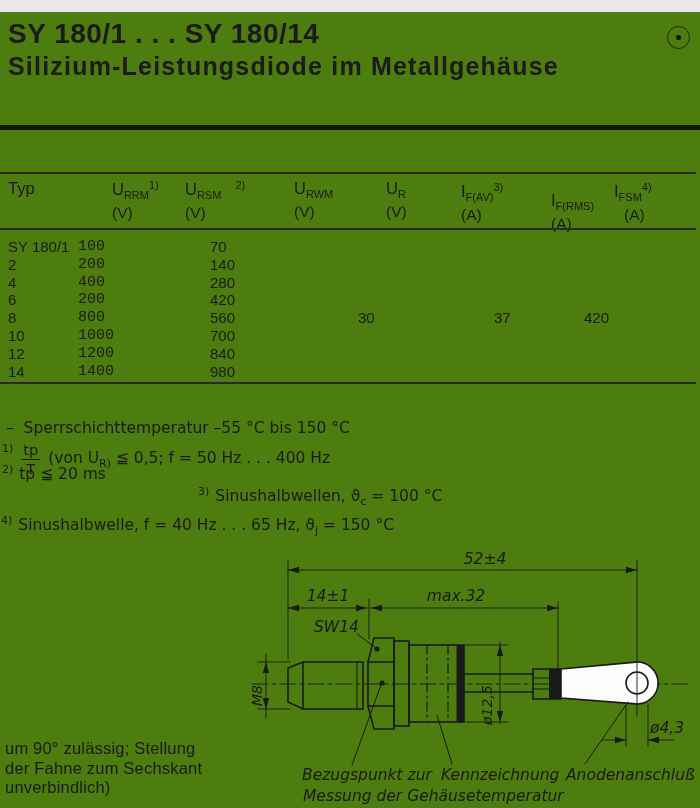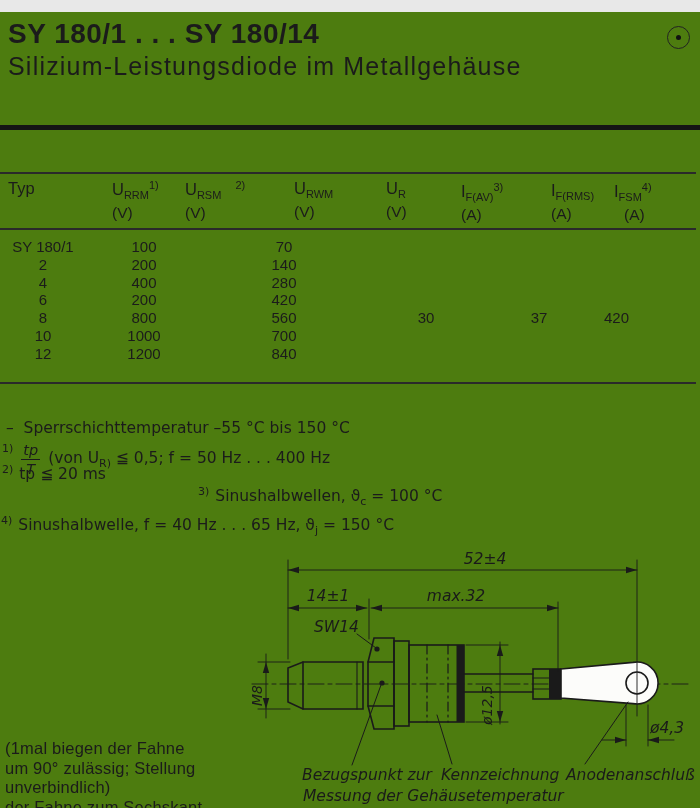--- a/index.html
+++ b/index.html
@@ -5,43 +5,43 @@
   html,body{margin:0;padding:0;}
   body{background:#e8e8e8;}
   .page{
     position:relative;width:700px;height:808px;margin:12px auto;
     background:#4d7c0f;color:#1b1b1b;overflow:hidden;
     font-family:"Liberation Sans",sans-serif;
   }
   .abs{position:absolute;}
   
   .title{left:8px;top:6px;font-size:28px;font-weight:bold;letter-spacing:.5px;white-space:nowrap;}
-  .subtitle{left:8px;top:40px;font-size:25px;font-weight:400;letter-spacing:1.2px;line-height:29px;white-space:nowrap;}
+  .subtitle{left:8px;top:40px;font-size:25px;font-weight:700;letter-spacing:1.2px;line-height:29px;white-space:nowrap;}
   .corner-icon{left:667px;top:14px;width:21px;height:21px;border:1.6px solid #222;border-radius:50%;}
   .corner-icon .dot{position:absolute;left:8px;top:8px;width:5px;height:5px;border-radius:50%;background:#111;}
   .rule-thick{left:0;top:113px;width:700px;height:5px;background:#151515;}
   
   .t-rule{left:0;width:696px;height:2px;background:#2a2a2a;}
   
   .th{position:absolute;font-size:16.5px;white-space:nowrap;}
   .th sub{font-size:11px;vertical-align:-4px;}
   .th sup{font-size:11px;vertical-align:6px;}
   .sup-gap{margin-left:14px;}
   .th-unit{margin-top:3px;font-size:15.5px;}
   .unit-indent{padding-left:10px;}
   
   .rows{left:8px;top:226px;width:660px;font-size:15px;}
   .trow{display:flex;height:17.8px;line-height:17.8px;}
-  .trow span{display:block;text-align:center;white-space:nowrap;}
-  .c1{width:70px;} .c2{width:132px;} .c3{width:148px;} .c4{width:136px;} .c5{width:90px;} .c6{width:65px;}
+  .trow span{display:block;text-align:left;white-space:nowrap;}
+  .c1{width:70px;} .c2{width:132px;font-family:Liberation Mono, monospace;} .c3{width:148px;} .c4{width:136px;} .c5{width:90px;} .c6{width:65px;}
   
   .notes{font-family:"DejaVu Sans","Liberation Sans",sans-serif;font-size:15.5px;white-space:nowrap;}
   .notes sup{font-size:11px;vertical-align:6px;margin-right:6px;}
   .notes sub{font-size:11px;vertical-align:-4px;}
-  .frac{display:inline-block;text-align:center;font-size:14.5px;vertical-align:-11px;margin:0 8px 0 2px;font-style:italic;}
+  .frac{display:inline-block;text-align:center;font-size:14.5px;vertical-align:-11px;margin:0 8px 0 2px;}
   .frac .num{display:block;border-bottom:1.6px solid #1b1b1b;padding:0 2px 1px;}
   .frac .den{display:block;padding-top:1px;}
   .note1{display:flex;align-items:center;}
   .note1 sup{align-self:flex-start;}
   
   .footnote{left:5px;top:727px;font-size:16.5px;line-height:19.5px;letter-spacing:.2px;white-space:nowrap;}
   
   .drawing{position:absolute;left:240px;top:533px;}
   .dtext{font-family:"DejaVu Sans",sans-serif;font-style:italic;font-size:15.5px;fill:#1a1a1a;}
   .dsmall{font-size:14px;}
@@ -78,21 +78,21 @@
     <div class="th-unit">(V)</div>
   </div>
   <div class="th" style="left:386px;top:167px">
     <div><span>U</span><sub>R</sub></div>
     <div class="th-unit">(V)</div>
   </div>
   <div class="th" style="left:461px;top:169px">
     <div><span>I</span><sub>F(AV)</sub><sup>3)</sup></div>
     <div class="th-unit">(A)</div>
   </div>
-  <div class="th" style="left:551px;top:169px">
+  <div class="th" style="left:551px;top:179px">
     <div><span>I</span><sub>F(RMS)</sub></div>
     <div class="th-unit">(A)</div>
   </div>
   <div class="th" style="left:614px;top:169px">
     <div><span>I</span><sub>FSM</sub><sup>4)</sup></div>
     <div class="th-unit unit-indent">(A)</div>
   </div>
 
   <div class="abs t-rule" style="top:216px"></div>
 
@@ -142,20 +142,28 @@
         <span class="c2">1000</span>
         <span class="c3">700</span>
         <span class="c4"></span>
         <span class="c5"></span>
         <span class="c6"></span>
       </div>
     <div class="trow">
         <span class="c1">12</span>
         <span class="c2">1200</span>
         <span class="c3">840</span>
+        <span class="c4"></span>
+        <span class="c5"></span>
+        <span class="c6"></span>
+      </div>
+    <div class="trow">
+        <span class="c1">14</span>
+        <span class="c2">1400</span>
+        <span class="c3">980</span>
         <span class="c4"></span>
         <span class="c5"></span>
         <span class="c6"></span>
       </div>
   </div>
 
   <div class="abs t-rule" style="top:370px"></div>
 
   <div class="abs notes" style="left:6px;top:407px">
     <span>–</span>&nbsp; <span>Sperrschichttemperatur  –55 °C bis 150 °C</span>
@@ -174,24 +182,23 @@
     <sup>2)</sup><span>tp ≦ 20 ms</span>
   </div>
   <div class="abs notes" style="left:198px;top:473px">
     <sup>3)</sup><span>Sinushalbwellen,  ϑ</span><sub>c</sub><span> = 100 °C</span>
   </div>
   <div class="abs notes" style="left:1px;top:502px">
     <sup>4)</sup><span>Sinushalbwelle,  f = 40 Hz . . . 65 Hz,  ϑ</span><sub>j</sub><span> = 150 °C</span>
   </div>
 
   <div class="abs footnote">
-    <div>(1mal biegen der Fahne</div>
     <div>um 90° zulässig; Stellung</div>
+    <div>der Fahne zum Sechskant</div>
     <div>unverbindlich)</div>
-    <div>der Fahne zum Sechskant</div>
   </div>
 
   <svg class="drawing" width="460" height="272" viewBox="240 533 460 272" fill="none" stroke="#1a1a1a" stroke-width="1.6" stroke-linecap="round">
 
     <line x1="252" y1="672" x2="690" y2="672" stroke-width="0.9" stroke-dasharray="16 4 4 4"></line>
 
     <path d="M288,656 L303,650 L363,650 L363,697 L303,697 L288,690 Z"></path>
     <line x1="303" y1="650" x2="303" y2="697"></line>
     <line x1="357" y1="650" x2="357" y2="697" stroke-width="1.1"></line>
 

